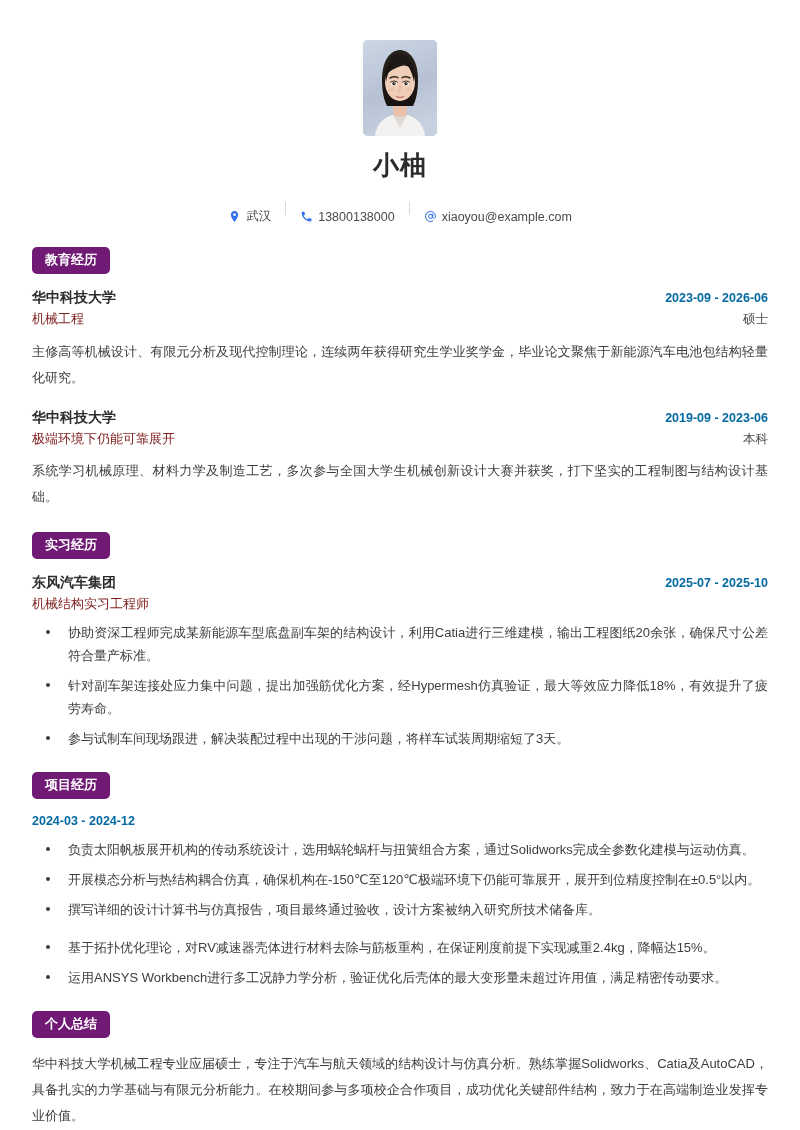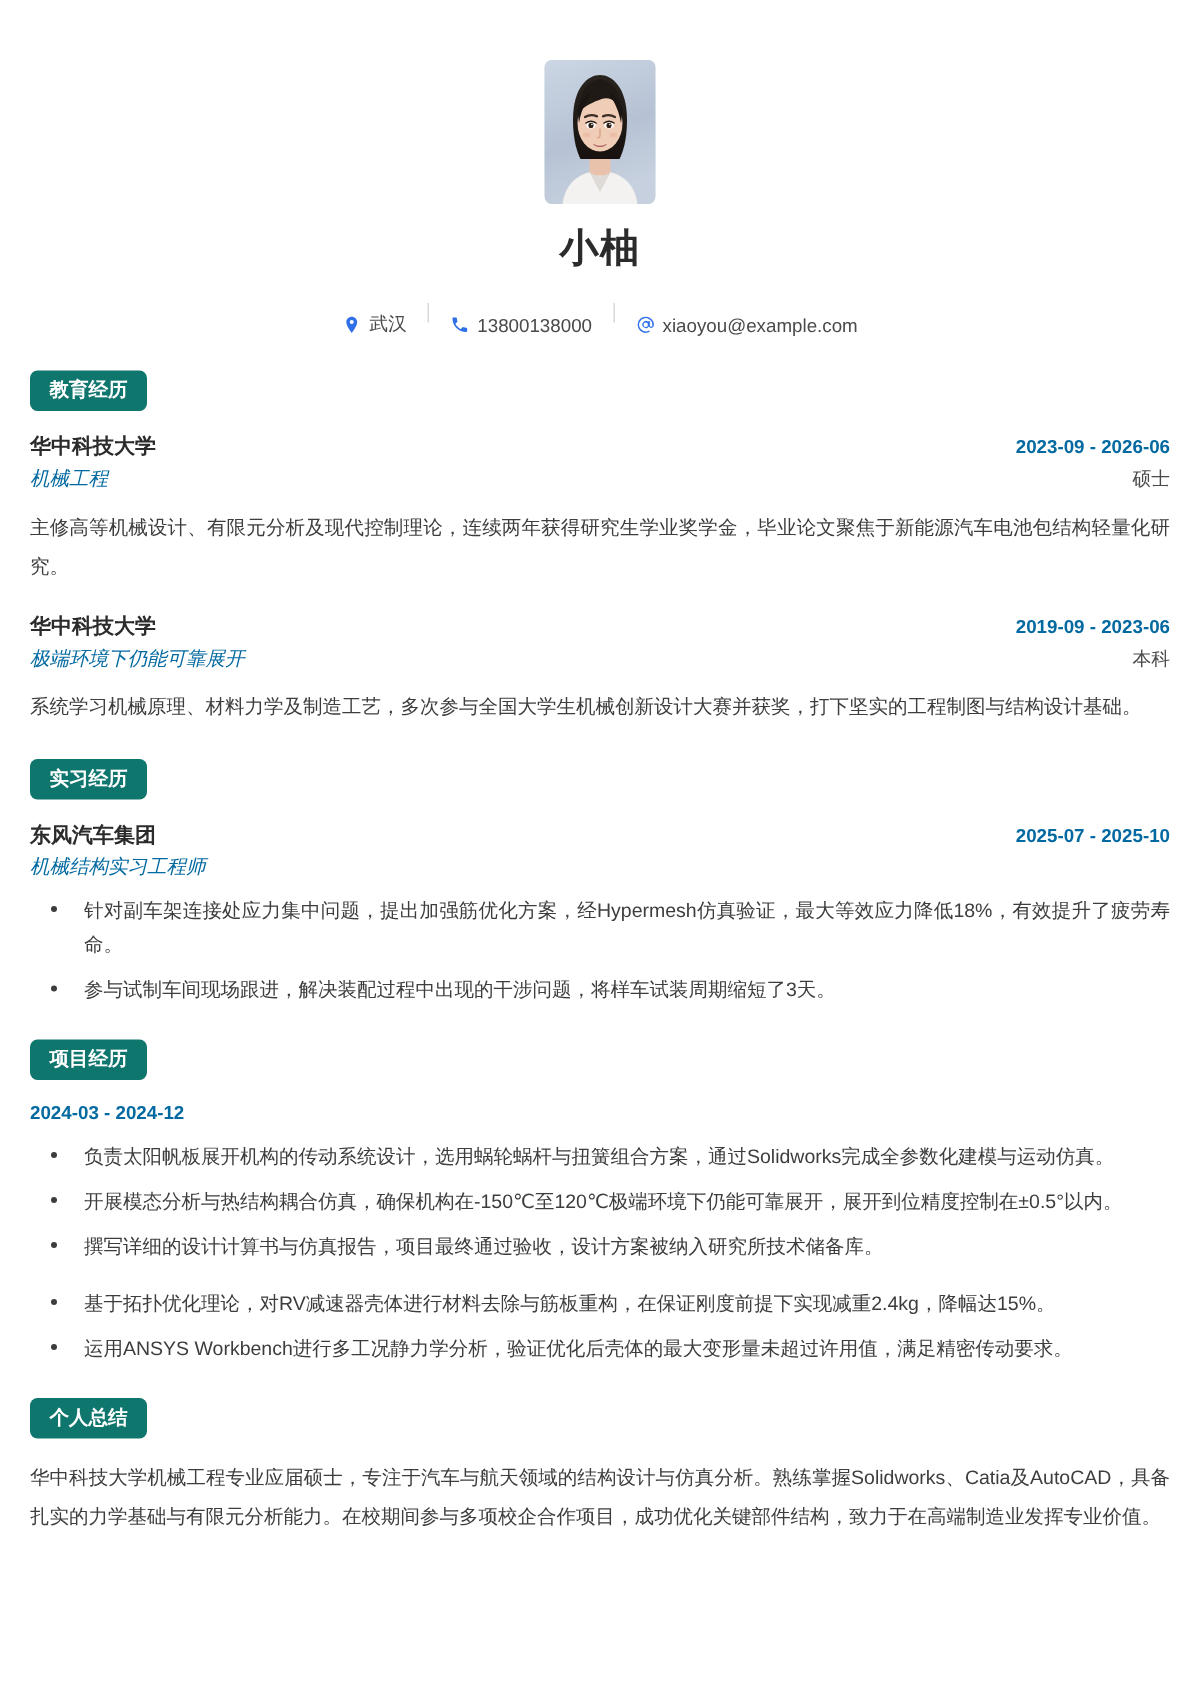--- a/index.html
+++ b/index.html
@@ -7,21 +7,21 @@
     width: 800px;
     height: 1130px;
     background: #ffffff;
     font-family: "Liberation Sans", "DejaVu Sans", sans-serif;
     color: #333333;
     overflow: hidden;
   }
   .page {
     width: 800px;
     height: 1130px;
-    padding: 0 20px;
+    padding: 0 32px;
     position: relative;
     overflow: hidden;
   }
 
   
   .header { padding-top: 40px; text-align: center; }
   .photo-wrap {
     width: 74px; height: 96px;
     margin: 0 auto;
     border-radius: 5px;
@@ -52,21 +52,21 @@
     width: 1px; height: 13px;
     background: #d8d8d8;
     margin: 0 14px;
   }
   .cicon { width: 13px; height: 13px; display: inline-block; color: #2f6fe8; flex: none; }
   .cicon svg { display: block; width: 13px; height: 13px; fill: currentColor; }
 
   
   .badge {
     display: inline-block;
-    background: #0f766e;
+    background: #701a75;
     color: #ffffff;
     font-size: 13px;
     font-weight: 700;
     padding: 6px 13px;
     border-radius: 5px;
     line-height: 1.15;
   }
   .section { margin-top: 22px; }
   .section-body { margin-top: 13px; }
 
@@ -88,23 +88,22 @@
   .row-primary .right {
     font-size: 12.5px;
     font-weight: 700;
     color: #0369a1;
     white-space: nowrap;
     line-height: 1.5;
   }
   .row-secondary { margin-top: 1px; }
   .row-secondary .left {
     font-size: 13px;
-    color: #0369a1;
+    color: #7f1d1d;
     line-height: 1.55;
-    font-style: italic;
   }
   .row-secondary .right {
     font-size: 12.5px;
     color: #4a4a4a;
     white-space: nowrap;
     line-height: 1.55;
   }
   .desc {
     margin-top: 9px;
     font-size: 13px;
@@ -274,20 +273,21 @@
     <div class="section-body">
       <div class="entry">
         <div class="row row-primary">
           <span class="left">东风汽车集团</span>
           <span class="right">2025-07 - 2025-10</span>
         </div>
         <div class="row row-secondary">
           <span class="left">机械结构实习工程师</span>
         </div>
         <ul class="bullets">
+          <li>协助资深工程师完成某新能源车型底盘副车架的结构设计，利用Catia进行三维建模，输出工程图纸20余张，确保尺寸公差符合量产标准。</li>
           <li>针对副车架连接处应力集中问题，提出加强筋优化方案，经Hypermesh仿真验证，最大等效应力降低18%，有效提升了疲劳寿命。</li>
           <li>参与试制车间现场跟进，解决装配过程中出现的干涉问题，将样车试装周期缩短了3天。</li>
         </ul>
       </div>
     </div>
   </div>
 
   <div class="section">
     <span class="badge">项目经历</span>
     <div class="section-body">

